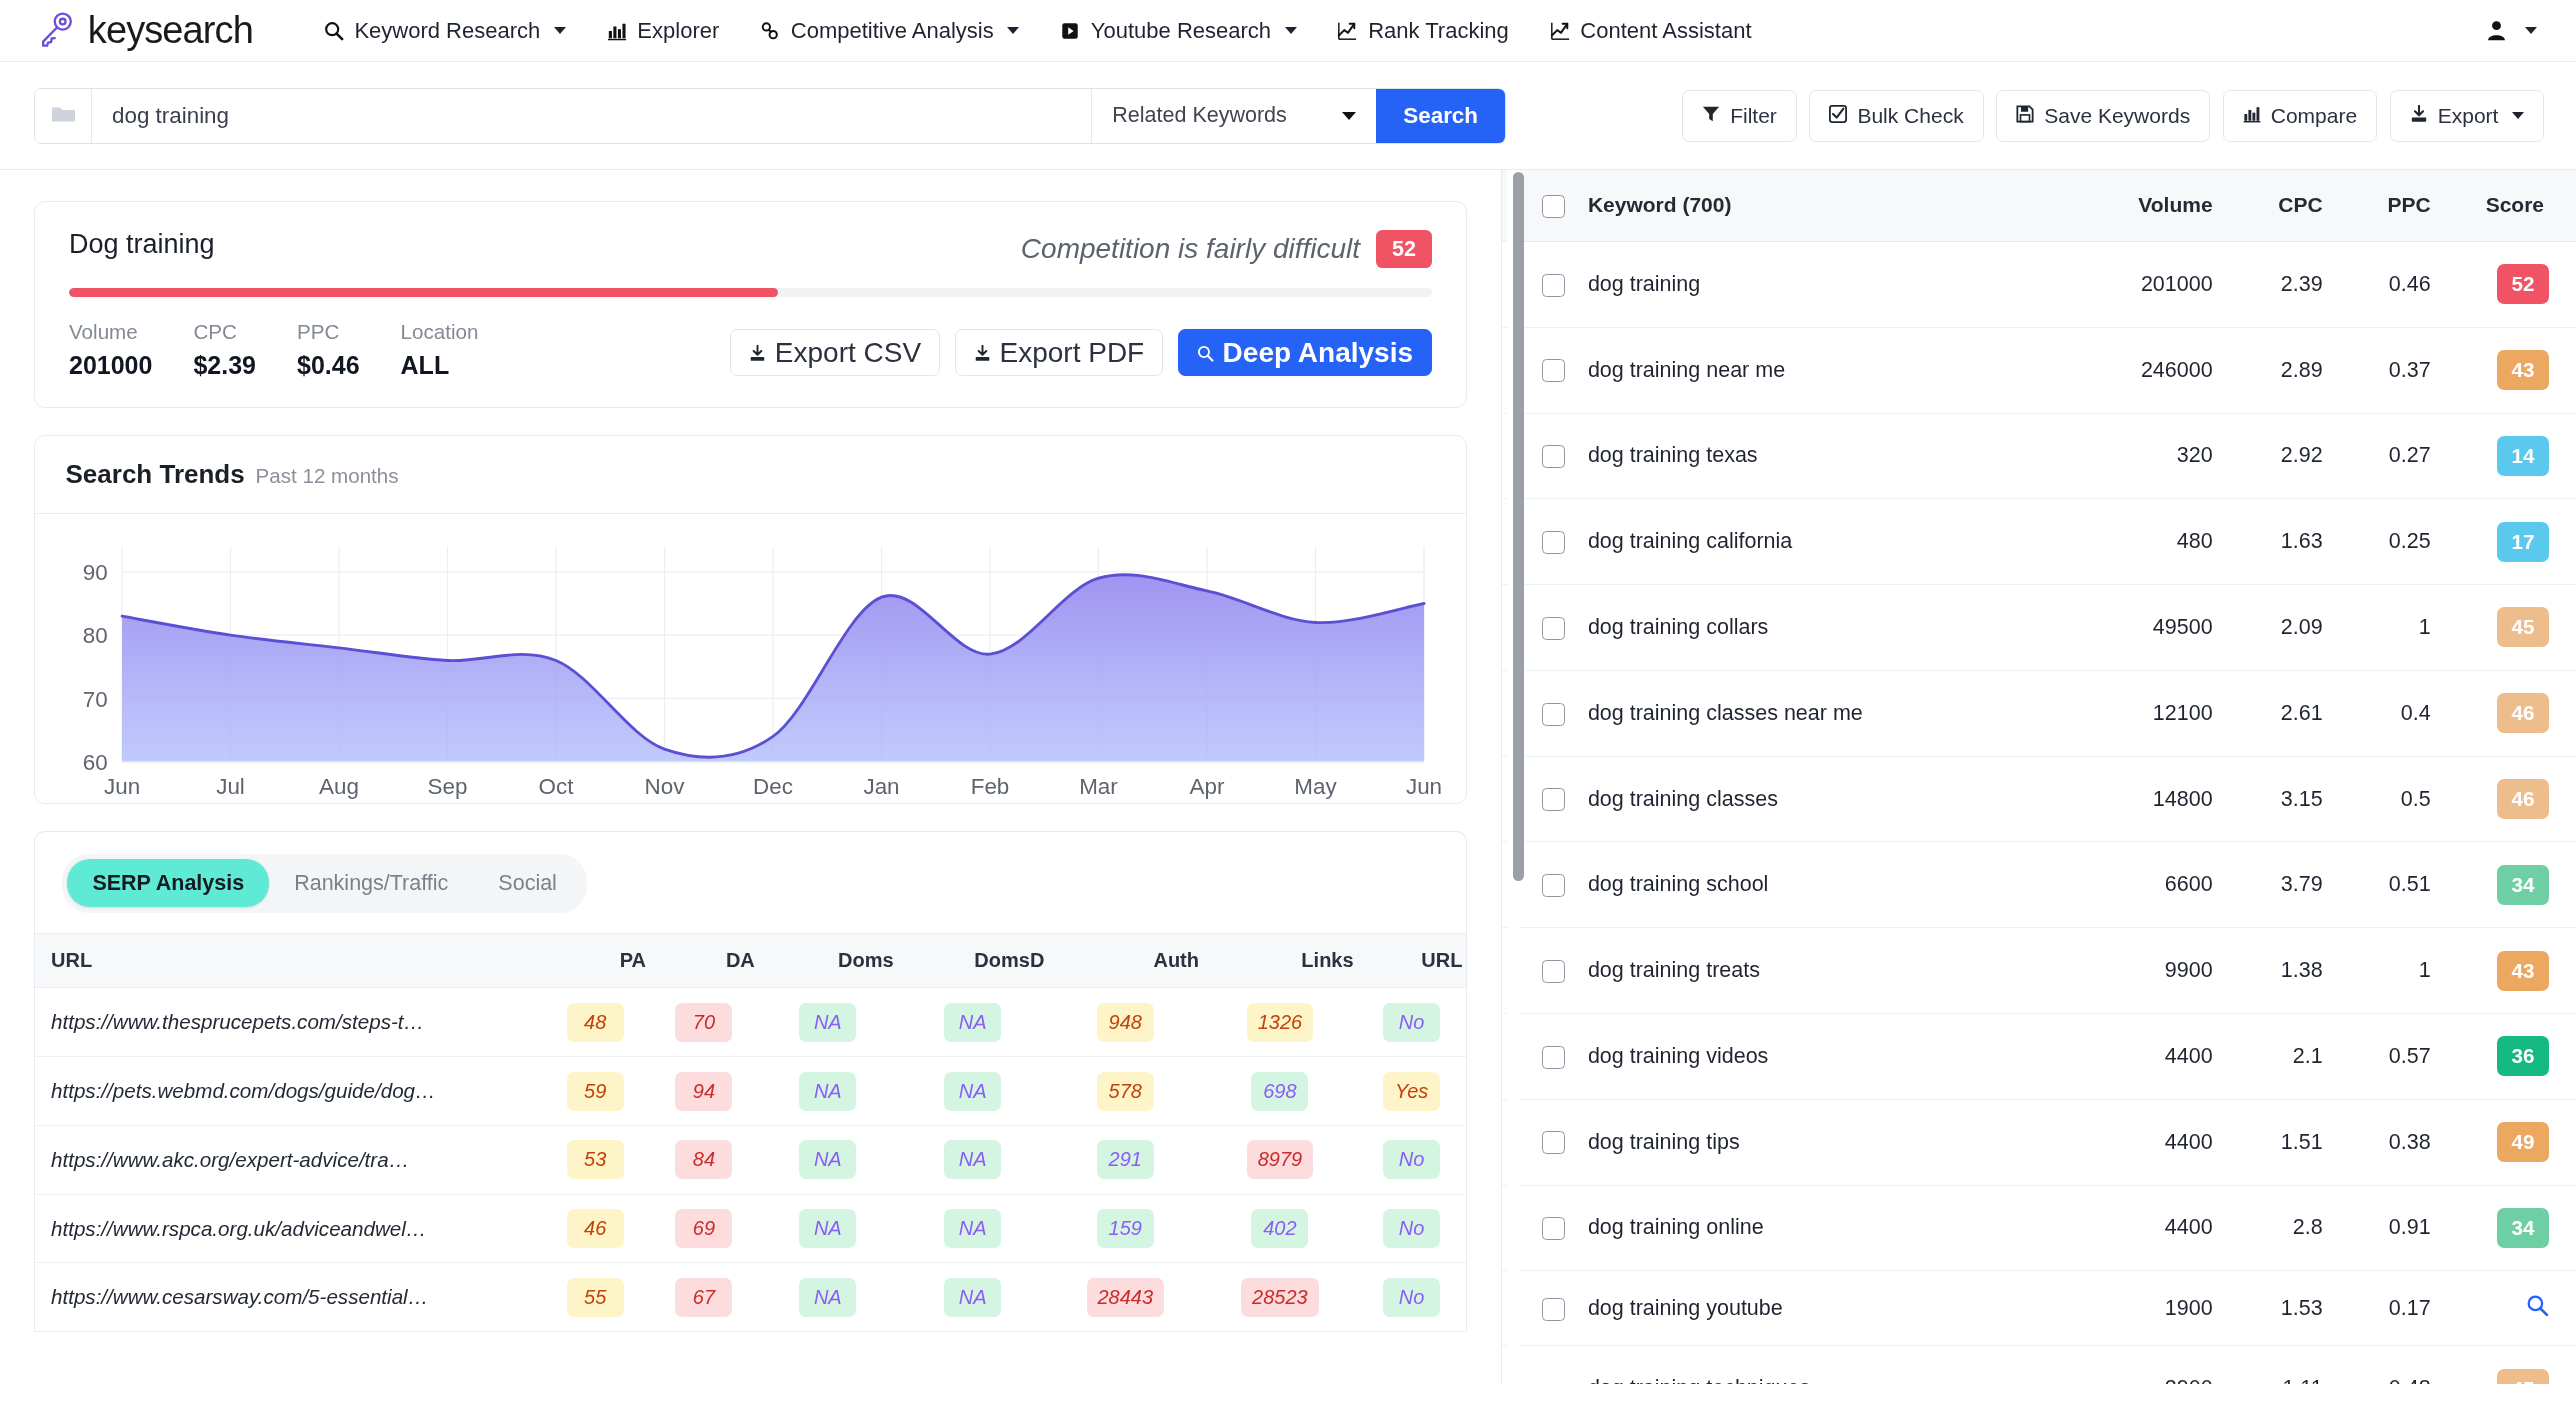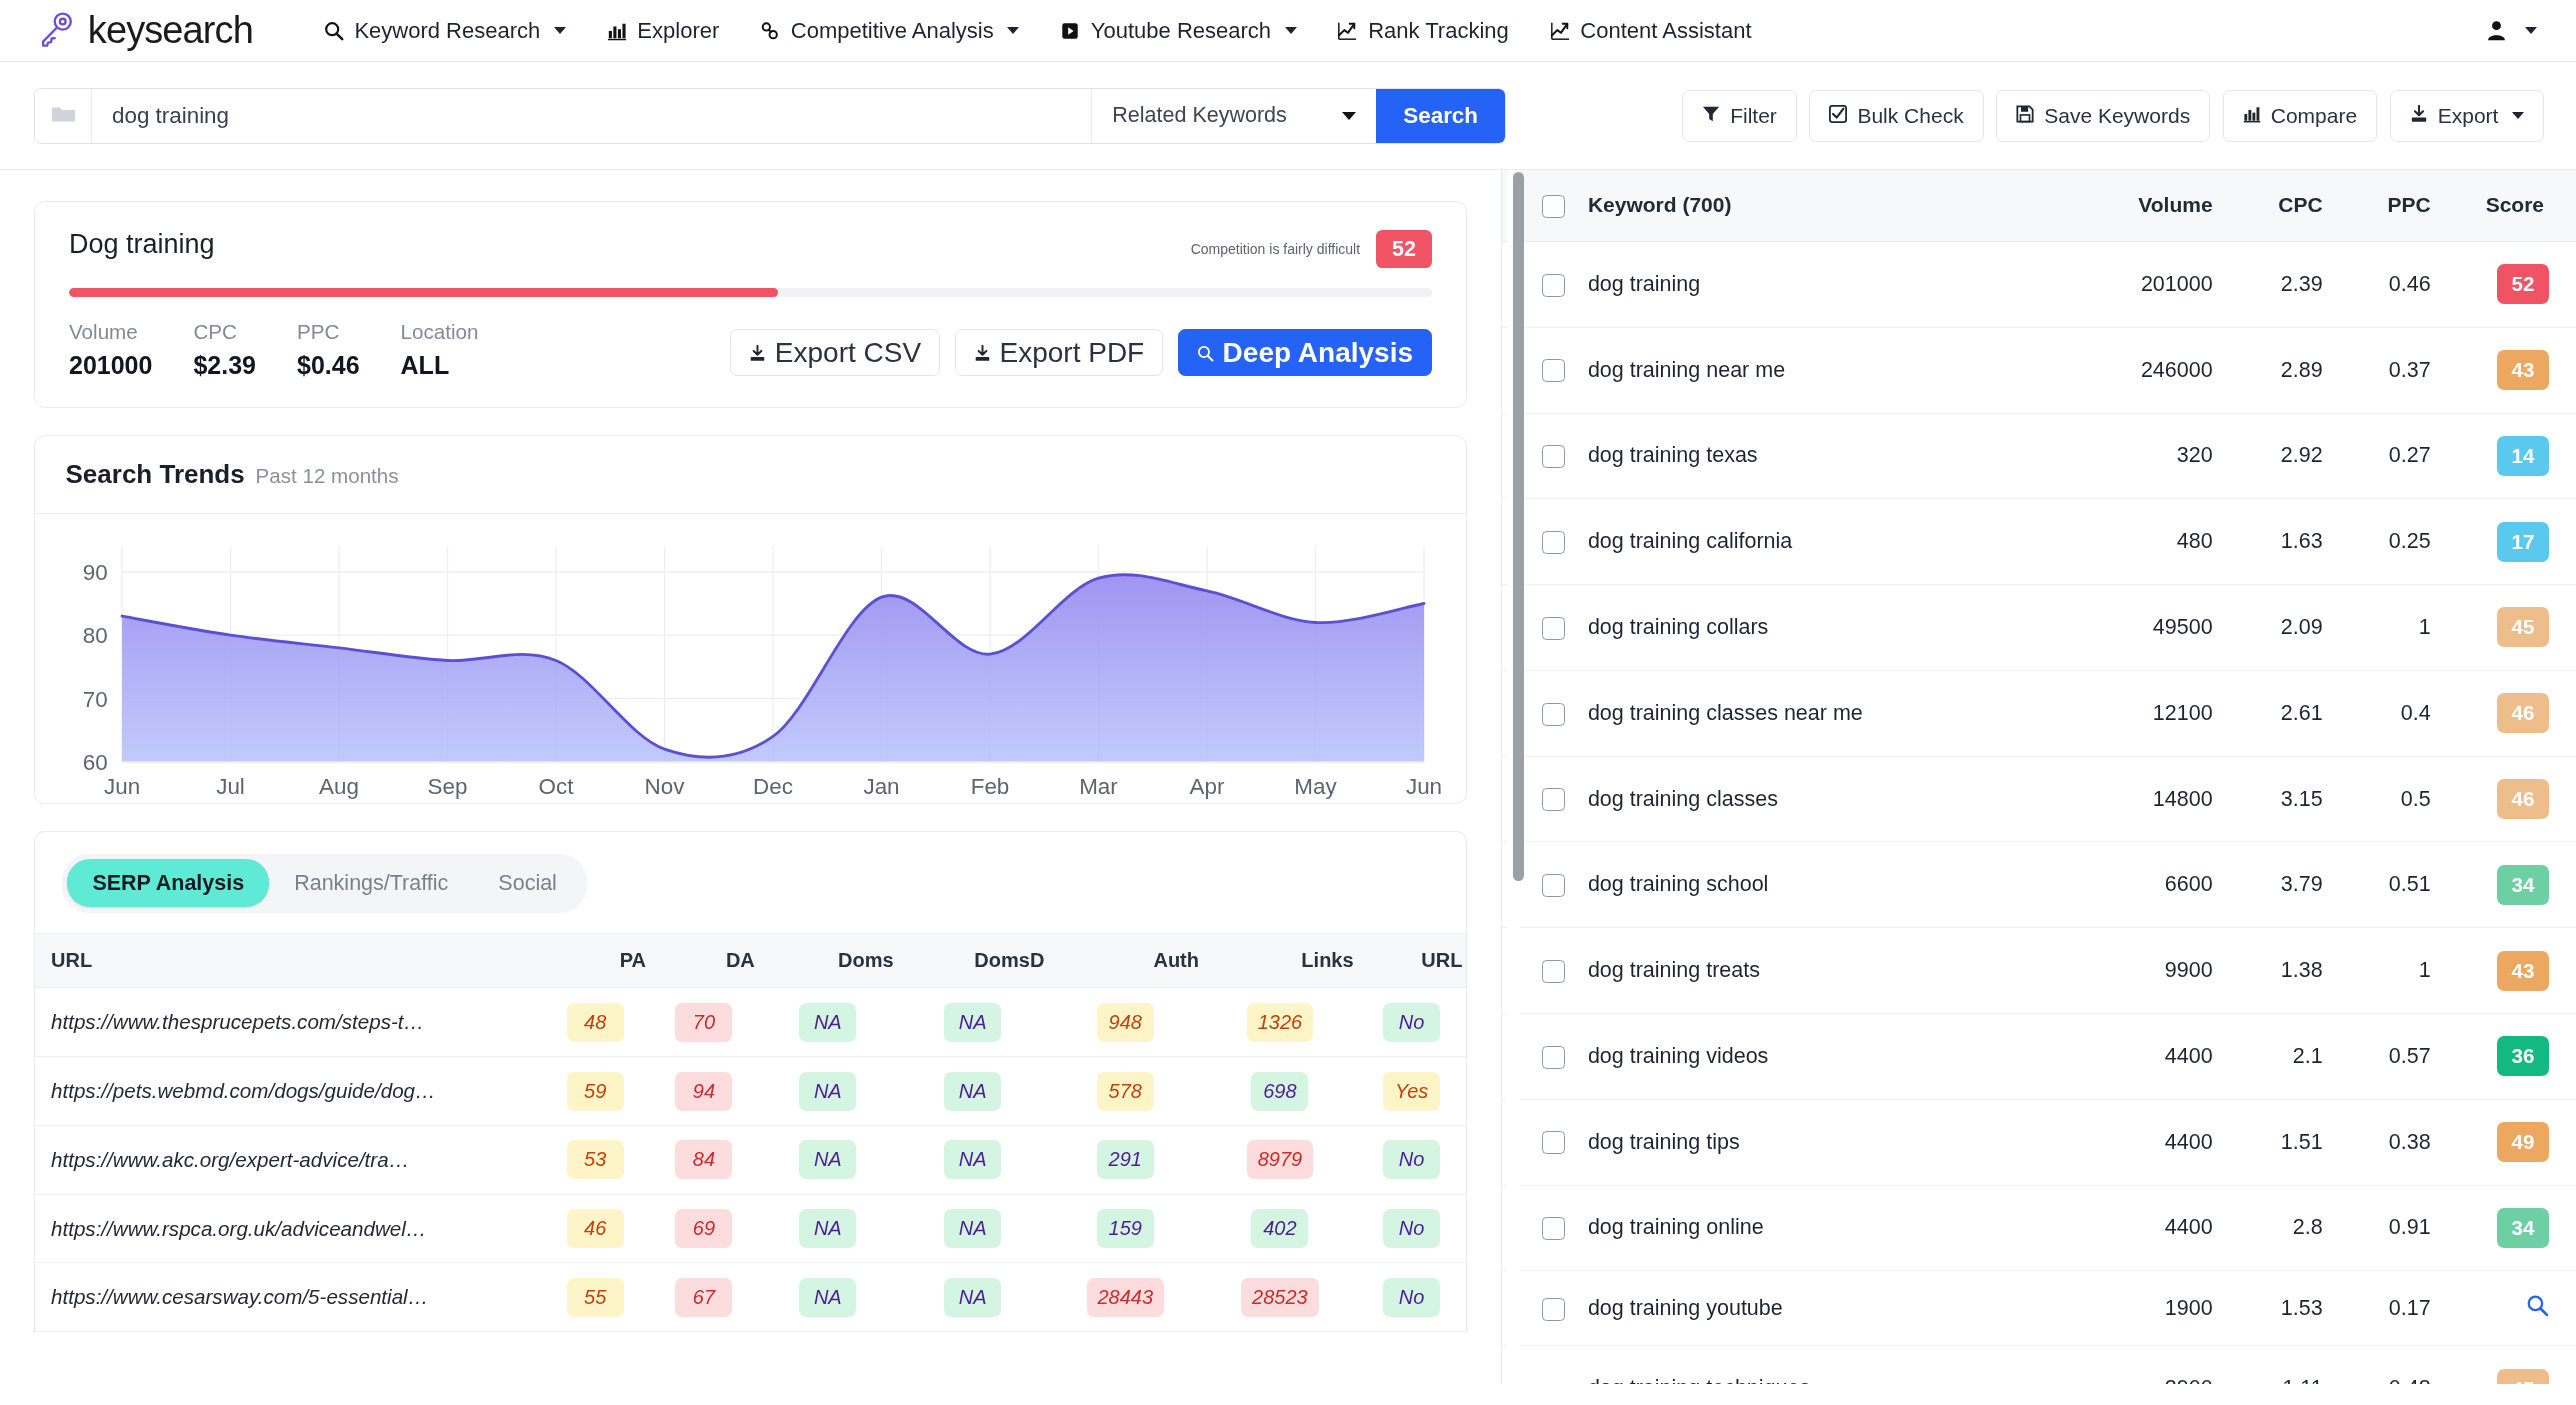--- a/index.html
+++ b/index.html
@@ -100,21 +100,21 @@
   .card {
     border: 0.9px solid #e8ebef; border-radius: 10.8px; background: #fff;
     margin-bottom: 27px;
   }
 
   
   .sum-card { padding: 27px 34px 27px 34px; }
   .sum-top { display: flex; align-items: flex-start; }
   .sum-title { font-size: 27px; color: #1b1f28; font-weight: 400; }
   .sum-comp { margin-left: auto; display: flex; align-items: center; gap: 16px; padding-top: 1.8px;}
-  .sum-comp-label { font-size: 14px; color: #5d636e; }
+  .sum-comp-label { font-size: 28px; color: #5d636e; font-style: italic; }
   .comp-badge {
     background: #ef5364; color: #fff; border-radius: 6.3px;
     font-size: 21.5px; font-weight: 700; padding: 6.3px 16px; min-width: 52px; text-align: center;
   }
   .bar-track { height: 9px; background: #f1f2f4; border-radius: 5.4px; margin: 20px 0 23px 0; overflow: hidden;}
   .bar-fill { height: 100%; background: #ef5364; border-radius: 5.4px; width: 52%; }
   .sum-bottom { display: flex; align-items: flex-end; }
   .stat { margin-right: 41px; }
   .stat-l { font-size: 20.6px; color: #838a95; margin-bottom: 7.2px; }
   .stat-v { font-size: 25px; font-weight: 700; color: #111722; }
@@ -153,21 +153,21 @@
   .serp-table tbody td.url-c {
     text-align: left; padding-left: 16px; font-size: 20.6px; color: #232a35;
     white-space: nowrap; overflow: hidden; text-overflow: ellipsis;
   }
   .pill {
     display: inline-block; min-width: 57px; padding: 8px 10.8px; border-radius: 7.2px;
     font-size: 20px; font-weight: 400;
   }
   .pill.y { background: #fdf4c8; color: #c2410c; }
   .pill.r { background: #fcdcdc; color: #cc2b2b; }
-  .pill.g { background: #d4f5e2; color: #4c1d95; }
+  .pill.g { background: #d4f5e2; color: #8b5cf6; }
 
   
   .right-pane { flex: 1 1 auto; position: relative; overflow: hidden; background: #fff; }
   .kw-scroll-track {
     position: absolute; left: 5.4px; top: 0; bottom: 0; width: 12.6px; background: #fff;
   }
   .kw-scroll-thumb {
     position: absolute; left: 5.4px; top: 1.8px; width: 11.7px; height: 709px;
     background: #9aa0a6; border-radius: 6.3px;
   }

